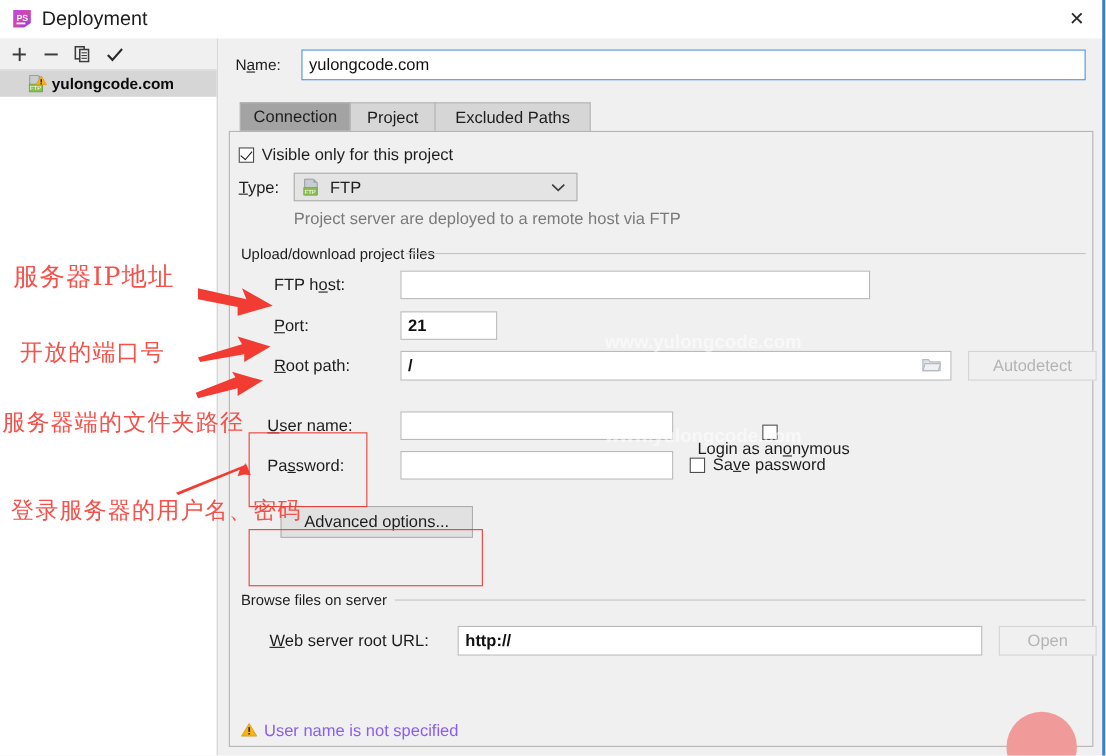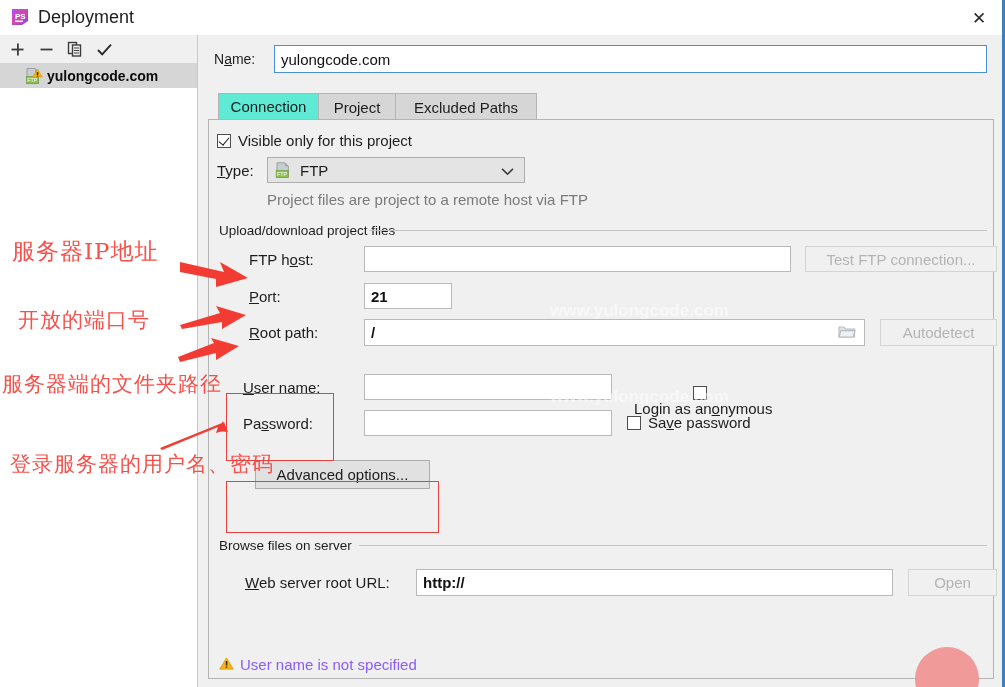--- a/index.html
+++ b/index.html
@@ -45,21 +45,21 @@
   .nameinput{position:absolute;left:76px;top:0px;width:713px;height:28px;background:#fff;
      border:1px solid #4a90d9;box-sizing:border-box;font-size:15px;color:#111;
      padding:3px 6px;font-family:"Liberation Sans",sans-serif;outline:none;}
 
   
   .tabstrip{position:absolute;left:10px;top:58px;width:790px;height:27px;}
   .tab{position:absolute;top:0;height:27px;box-sizing:border-box;
       display:flex;align-items:center;justify-content:center;
       border:1px solid #b4b4b4;border-bottom:none;font-size:15px;color:#1d1d1d;padding:0 8px;}
   .tab.inactive{background:#d6d6d6;}
-  .tab.active{background:#5eead4;border-bottom:1px solid #ffffff;}
+  .tab.active{background:#a3a3a3;border-bottom:1px solid #ffffff;}
 
   .panel{position:absolute;left:10px;top:84px;width:786px;height:560px;background:#f0f0f0;
      border:1px solid #b4b4b4;border-top:1px solid #b4b4b4;box-sizing:border-box;}
 
   .chkrow{position:absolute;display:flex;align-items:center;}
   .chkbox{width:14px;height:14px;border:1px solid #4d4d4d;background:#fff;box-sizing:border-box;
      position:relative;}
   .chkbox.checked::after{content:"";position:absolute;left:3px;top:0px;width:5px;height:9px;
      border:solid #1d1d1d;border-width:0 1.6px 1.6px 0;transform:rotate(40deg);}
   .chklabel{margin-left:7px;font-size:15px;}
@@ -199,30 +199,29 @@
             <text x="1.9" y="14.2" font-size="5.4" fill="#ffffff" font-family="Liberation Sans, sans-serif">FTP</text>
           </svg>
         </span>
         <span style="margin-left:8px;">FTP</span>
         <span class="caret">
           <svg width="13" height="8" viewBox="0 0 13 8">
             <path d="M1 1.4 L6.5 6.6 L12 1.4" fill="none" stroke="#3c3c3c" stroke-width="1.5"></path>
           </svg>
         </span>
       </div>
-      <div class="hint" style="left:58px;top:71px;">Project files are project to a remote host via FTP</div>
+      <div class="hint" style="left:58px;top:71px;">Project server are deployed to a remote host via FTP</div>
 
       <div class="grouplabel" style="left:6px;top:103px;">Upload/download project files</div>
       <div class="groupline" style="left:160px;top:110px;width:618px;"></div>
 
       <div class="fieldlabel" style="left:40px;top:131px;">
         FTP h<span class="u">o</span>st:
       </div>
       <div class="textfield" style="left:155px;top:126px;width:427px;height:26px;"></div>
-      <div class="btn disabled" style="left:596px;top:126px;width:192px;height:26px;">Test FTP connection...</div>
 
       <div class="fieldlabel" style="left:40px;top:168px;">
         <span class="u">P</span>ort:
       </div>
       <div class="textfield" style="left:155px;top:163px;width:88px;height:26px;">21</div>
 
       <div class="fieldlabel" style="left:40px;top:204px;">
         <span class="u">R</span>oot path:
       </div>
       <div class="textfield" style="left:155px;top:199px;width:501px;height:27px;">

